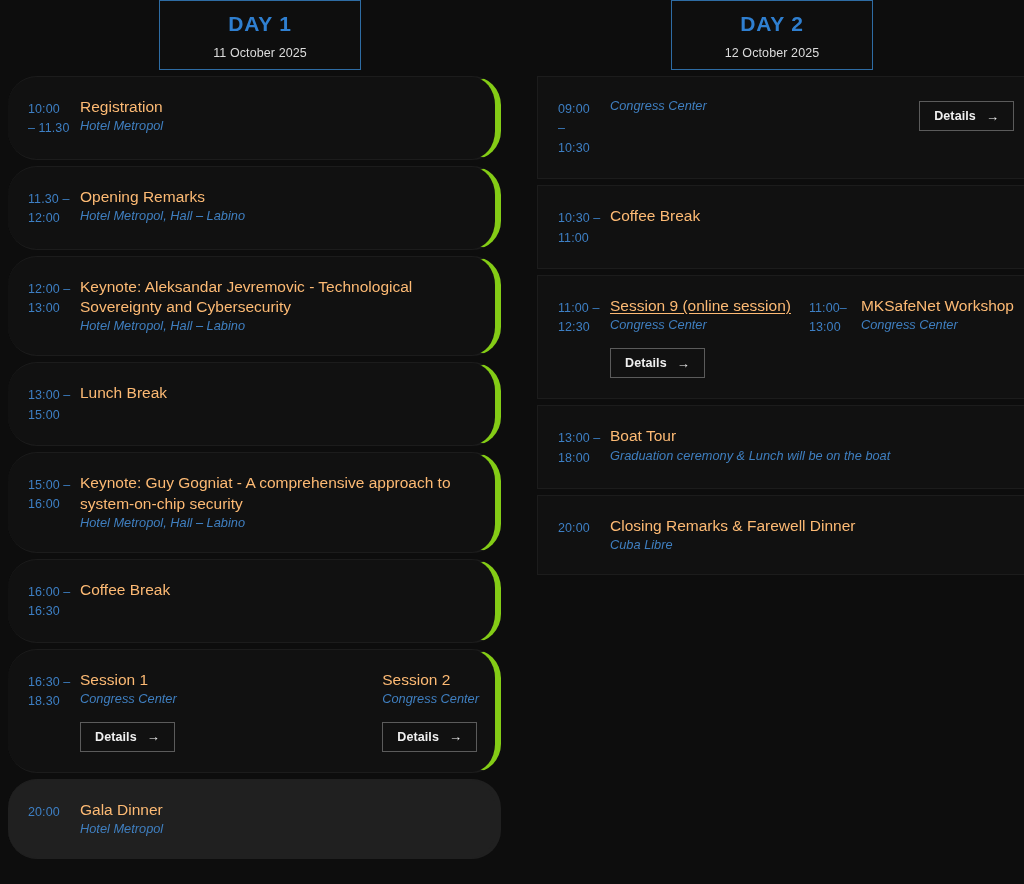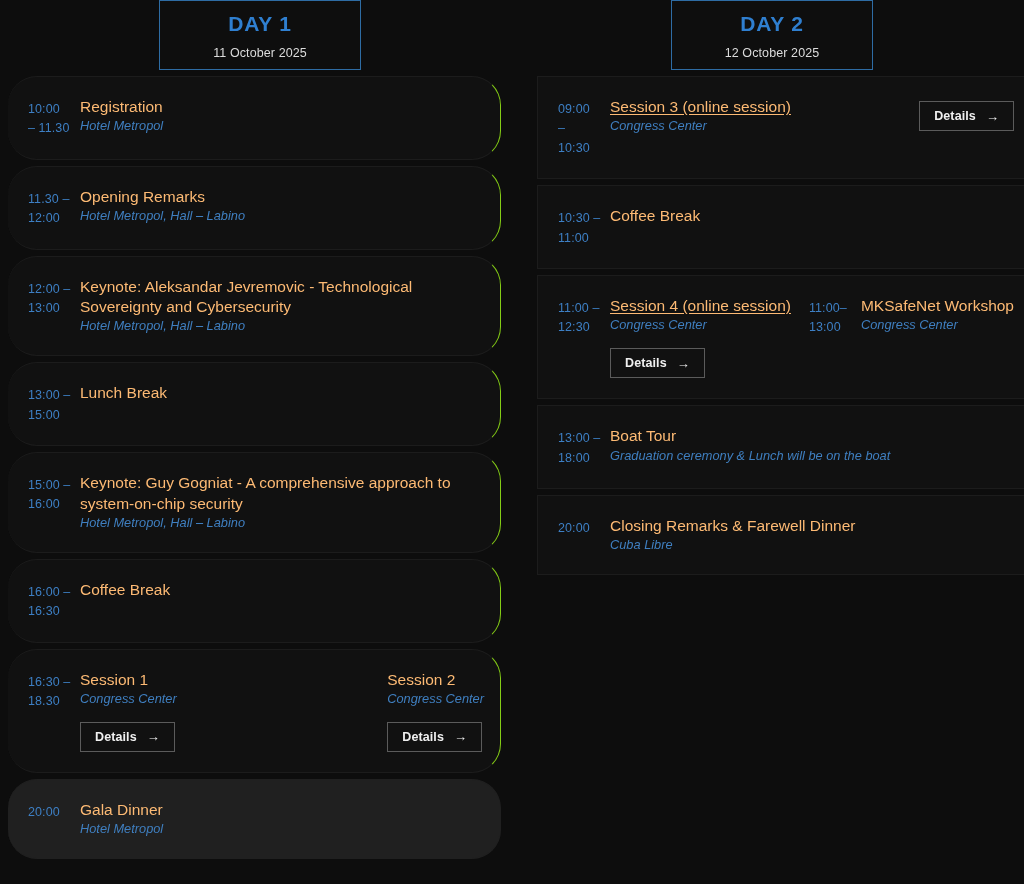--- a/index.html
+++ b/index.html
@@ -82,21 +82,21 @@
     position: relative;
   }
 
   .row.highlight {
     background: #202020;
     border-top-color: #202020;
     border-bottom-color: #202020;
   }
 
   
-  .col-left .row { width: 493px; border-right: 1px solid #84cc16; border-radius: 29px; }
+  .col-left .row { width: 493px; border-right: 6px solid #84cc16; border-radius: 29px; }
   .col-left .row.highlight { border-right-color: #202020; }
   .col-right .row { width: 494px; margin-left: 17px; border-left: 1px solid #1c1c1c; border-right: 1px solid #1c1c1c; }
 
   .slot {
     display: flex;
     align-items: flex-start;
   }
 
   .time {
     color: #3d7fc4;
@@ -302,21 +302,20 @@
       </div>
     </div>
     <div class="rows">
         <div class="row">
           <div class="row-inner">
             <div class="slot w-main">
               <div class="time">09:00
 –
 10:30</div>
               <div class="slot-body">
-                <div class="ev-title linked">Session 3 (online session)</div>
                 <div class="ev-place">Congress Center</div>
               </div>
             </div>
             <div class="slot right-btn">
               <button class="details-btn">
                 <span>Details</span>
                 <span class="arrow-icon">→</span>
               </button>
             </div>
           </div>
@@ -331,21 +330,21 @@
               </div>
             </div>
           </div>
         </div>
         <div class="row">
           <div class="row-inner">
             <div class="slot w-main">
               <div class="time">11:00 –
 12:30</div>
               <div class="slot-body">
-                <div class="ev-title linked">Session 4 (online session)</div>
+                <div class="ev-title linked">Session 9 (online session)</div>
                 <div class="ev-place">Congress Center</div>
                 <button class="details-btn">
                   <span>Details</span>
                   <span class="arrow-icon">→</span>
                 </button>
               </div>
             </div>
             <div class="slot w-second">
               <div class="time">11:00–
 13:00</div>

